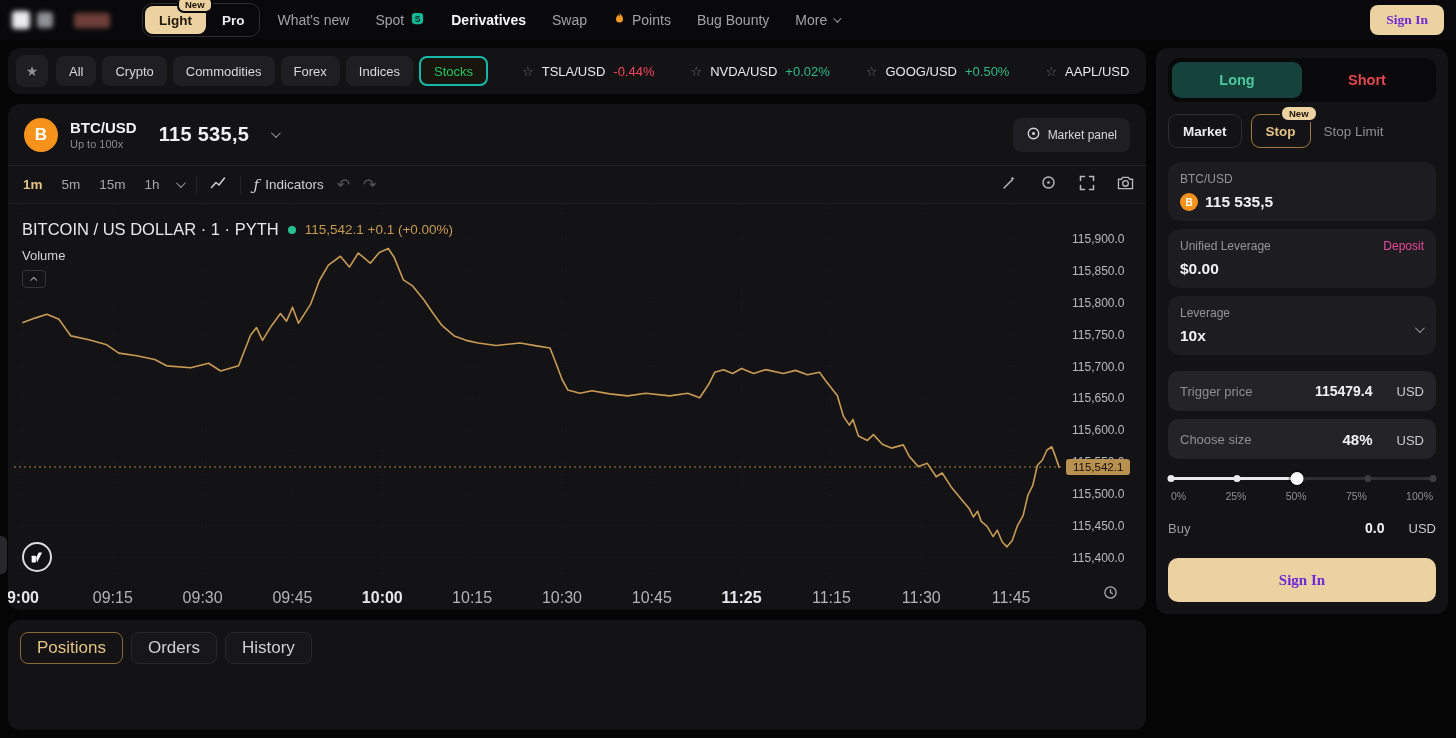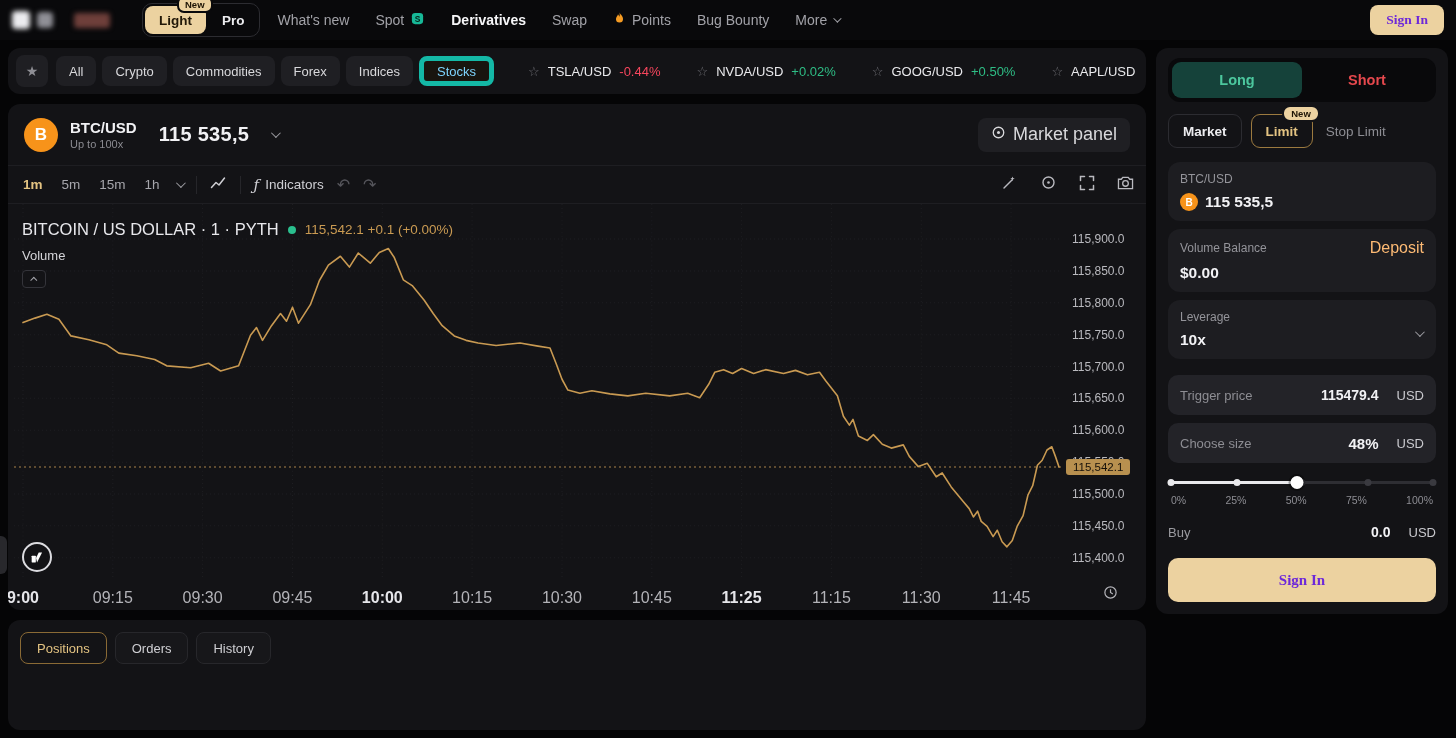--- a/index.html
+++ b/index.html
@@ -27,40 +27,40 @@
 
   
   .main { display:flex; gap:10px; padding:8px 8px 0 8px; height:690px; }
   .left-col { width:1138px; display:flex; flex-direction:column; gap:10px; }
   .panel { background:#131316; border-radius:12px; }
 
   
   .watchbar { height:46px; display:flex; align-items:center; padding:0 8px; gap:8px; overflow:hidden; white-space:nowrap; }
   .iconbtn { width:32px; height:32px; border-radius:8px; background:#1f1f23; display:flex; align-items:center; justify-content:center; color:#8e8e94; font-size:14px; cursor:pointer; flex:none; }
   .pill { height:30px; padding:0 13px; display:flex; align-items:center; border-radius:8px; background:#1f1f23; color:#d8d8db; font-size:13px; cursor:pointer; flex:none; }
-  .pill.active { background:#18150f; border:5px solid #14b8a6; color:#7dd3fc; }
+  .pill.active { background:#18150f; border:2px solid #14b8a6; color:#22c55e; }
   .cat-tabs { display:flex; gap:6px;justify-content:center; }
   .tickers { display:flex; gap:36px; margin-left:26px; font-size:13px; align-items:center; }
   .ticker { display:flex; align-items:center; gap:8px; cursor:pointer; }
   .tstar { color:#6d6d73; font-size:13px; }
   .tsym { color:#e9e9ec; }
   .tchg.up { color:var(--up-green,#2ebd85); }
   .tchg.down { color:var(--down-red,#f6465d); }
 
   
   .chart-panel { height:506px; display:flex; flex-direction:column; position:relative; overflow:hidden; }
   .inst-header { height:62px; display:flex; align-items:center; padding:0 16px; gap:12px; border-bottom:1px solid #1e1e22; }
   .btc-ico { border-radius:50%; background:#f7931a; color:#fff; font-weight:800; display:flex; align-items:center; justify-content:center; }
   .btc-lg { width:34px; height:34px; font-size:17px; }
   .btc-sm { width:18px; height:18px; font-size:10px; flex:none; }
   .inst-sym { font-size:15px; font-weight:700; color:#f1f1f4; }
   .inst-sub { font-size:11px; color:#8b8b91; margin-top:2px; }
   .inst-price { font-size:20px; font-weight:700; color:#f1f1f4; margin-left:10px; letter-spacing:.3px; }
   .inst-chev { color:#9b9ba0; margin-left:10px; }
-  .mkt-btn { margin-left:auto; height:34px; background:#1f1f23; border-radius:8px; padding:0 13px; display:flex; align-items:center; gap:7px; color:#d8d8db; font-size:18px; cursor:pointer; }
+  .mkt-btn { margin-left:auto; height:34px; background:#1f1f23; border-radius:8px; padding:0 13px; display:flex; align-items:center; gap:7px; color:#d8d8db; font-size:12px; cursor:pointer; }
   .toolbar { height:38px; display:flex; align-items:center; padding:0 12px; gap:13px; border-bottom:1px solid #1e1e22; }
   .tf { font-size:13.5px; color:#a6a6ac; cursor:pointer; padding:0 3px; }
   .tf.active { color:#e3c382; font-weight:700; }
   .vdiv { width:1px; height:18px; background:#26262a; }
   .tool { display:flex; align-items:center; gap:6px; color:#cfcfd4; font-size:13.5px; cursor:pointer; }
   .fx { font-family:"DejaVu Serif", serif; font-style:italic; font-size:15px; }
   .histbtn { color:#55555b; font-size:16px; cursor:pointer; }
   .right-tools { margin-left:auto; display:flex; align-items:center; gap:22px; color:#b9b9bf; }
 
   .chart-area { flex:1; position:relative;padding-left:8px; }
@@ -80,47 +80,47 @@
   .status-dot { width:8px; height:8px; border-radius:50%; background:#2abf8e; }
   .legend-quote { font-size:13.5px; color:var(--chart-line,#c99a52); }
   .vol-label { position:absolute; left:14px; top:44px; font-size:13px; color:#d4d4d8; z-index:3; }
   .collapse-chip { position:absolute; left:14px; top:66px; width:24px; height:18px; border:1px solid #34343a; border-radius:4px; display:flex; align-items:center; justify-content:center; color:#a6a6ac; z-index:3; cursor:pointer; background:#131316; }
   .tv-logo { position:absolute; left:14px; bottom:38px; width:30px; height:30px; border:2px solid #dcdce0; border-radius:50%; display:flex; align-items:center; justify-content:center; z-index:3; cursor:pointer; background:rgba(19,19,22,.6); }
   .axis-clock { position:absolute; right:28px; bottom:6px; color:#b3b3b8; z-index:3; cursor:pointer; }
 
   
   .bottom-panel { flex:1; padding:12px; }
   .bt-tabs { display:flex; gap:8px; }
-  .bt-tab { height:32px; padding:0 16px; display:flex; align-items:center; border-radius:8px; font-size:13px; border:1px solid #27272b; background:#17171a; color:#cfcfd3; cursor:pointer; }
+  .bt-tab { height:32px; padding:0 16px; display:flex; align-items:center; border-radius:8px; font-size:17px; border:1px solid #27272b; background:#17171a; color:#cfcfd3; cursor:pointer; }
   .bt-tab.active { border-color:#8a6a35; background:transparent; color:#e3c382; }
 
   
   .order-panel { width:292px; height:566px; padding:10px 12px 12px; display:flex; flex-direction:column; }
   .side-toggle { background:#09090b; border-radius:12px; padding:4px; display:flex; height:44px; }
   .side-tab { flex:1; display:flex; align-items:center; justify-content:center; font-size:14.5px; font-weight:700; border-radius:9px; cursor:pointer; }
   .side-tab.long { background:#15423a; color:var(--long-teal,#4cc79e); }
   .side-tab.short { color:var(--short-red,#e5484d); }
   .type-tabs { margin-top:12px; display:flex; align-items:center; gap:9px; }
   .type-tab { height:34px; display:flex; align-items:center; padding:0 14px; border-radius:9px; font-size:13.5px; cursor:pointer; }
   .type-tab.outlined { border:1px solid #2c2c31; color:#ececef; font-weight:600; }
   .type-tab.active { border:1px solid #9c7a3f; color:#e3c382; font-weight:600; position:relative; }
   .type-tab.plain { color:#8d8d93; padding:0 4px; }
   .limit-badge { position:absolute; top:-10px; right:-8px; background:var(--accent-tan,#ecd2a0); color:#1d1405; font-size:9.5px; font-weight:700; padding:1px 7px; border-radius:8px; border:2px solid #131316; }
   .card { background:#1d1d21; border-radius:12px; padding:10px 12px; }
   .card + .card { margin-top:8px; }
   .card-label { font-size:12px; color:#94949a; }
   .card-value-row { margin-top:7px; display:flex; align-items:center; gap:7px; }
   .card-value { font-size:15.5px; font-weight:700; color:#f2f2f5; }
   .card-head { display:flex; justify-content:space-between; align-items:center; }
-  .deposit { font-size:16px; color:#fdba74; cursor:pointer; }
+  .deposit { font-size:12px; color:#ec4899; cursor:pointer; }
   .leverage-card { position:relative; }
   .leverage-chev { position:absolute; right:14px; top:50%; color:#9b9ba0; }
   .input-row { background:#232328; border-radius:10px; height:40px; display:flex; align-items:center; justify-content:space-between; padding:0 12px; }
   .input-label { font-size:13px; color:#8d8d93; }
-  .input-val { display:flex; align-items:center; gap:18px; }
+  .input-val { display:flex; align-items:flex-end; gap:24px; }
   .input-num { font-size:14px; font-weight:700; color:#f2f2f5; }
   .input-num.big { font-size:15px; }
   .input-unit { font-size:13px; color:#c9c9ce; }
   .slider-wrap { margin-top:12px; padding:0 3px; }
   .slider-track { position:relative; height:14px; cursor:pointer; }
   .slider-rail { position:absolute; left:0; right:0; top:6px; height:3px; background:#2e2e33; border-radius:2px; }
   .slider-fill { position:absolute; left:0; top:6px; height:3px; background:#e9e9ec; border-radius:2px; }
   .sdot { position:absolute; top:4px; width:7px; height:7px; border-radius:50%; background:#3a3a40; transform:translateX(-50%); }
   .sdot.passed { background:#e9e9ec; }
   .slider-knob { position:absolute; top:1px; width:13px; height:13px; border-radius:50%; background:#fff; transform:translateX(-50%); box-shadow:0 0 0 2px rgba(0,0,0,.35); cursor:grab; }
@@ -382,37 +382,37 @@
 
   <div class="panel order-panel">
     <div class="side-toggle">
       <div class="side-tab long">Long</div>
       <div class="side-tab short">Short</div>
     </div>
 
     <div class="type-tabs">
       <div class="type-tab outlined">Market</div>
       <div class="type-tab active">
-        <span>Limit</span>
+        <span>Stop</span>
         <span class="limit-badge">New</span>
       </div>
       <div class="type-tab plain">Stop Limit</div>
     </div>
 
     <div class="card" style="margin-top:14px;">
       <div class="card-label">BTC/USD</div>
       <div class="card-value-row">
         <div class="btc-ico btc-sm">B</div>
         <span class="card-value">115 535,5</span>
       </div>
     </div>
 
     <div class="card">
       <div class="card-head">
-        <span class="card-label">Volume Balance</span>
+        <span class="card-label">Unified Leverage</span>
         <span class="deposit">Deposit</span>
       </div>
       <div class="card-value-row">
         <span class="card-value">$0.00</span>
       </div>
     </div>
 
     <div class="card leverage-card">
       <div class="card-label">Leverage</div>
       <div class="card-value-row">

